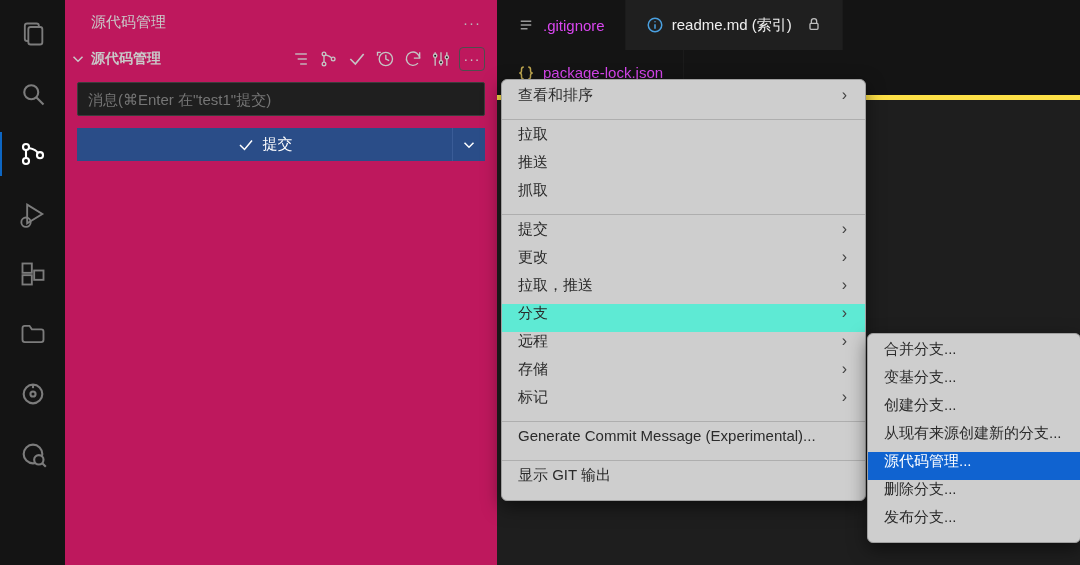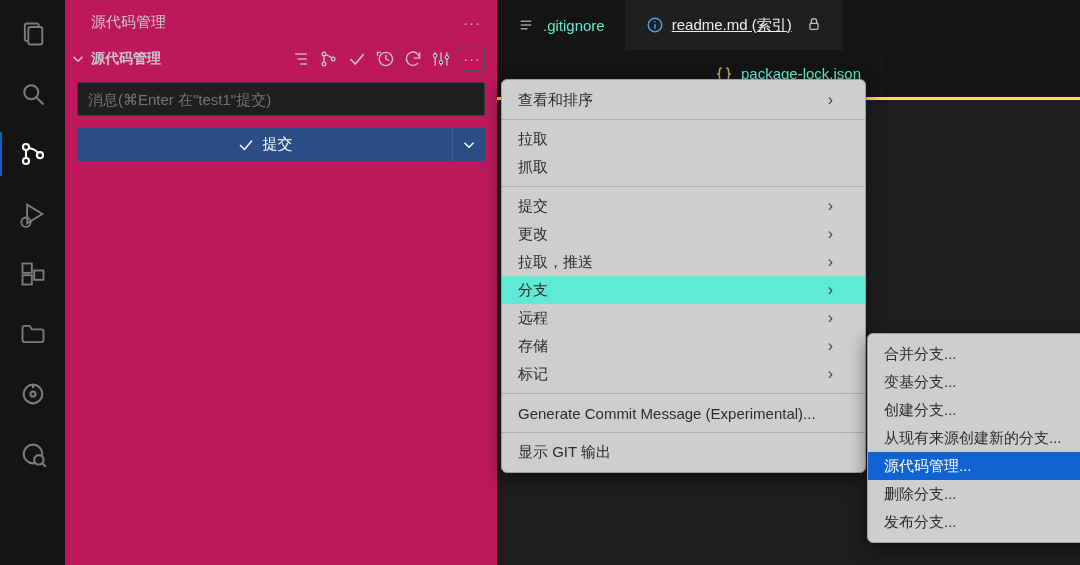--- a/index.html
+++ b/index.html
@@ -30,32 +30,32 @@
     .commit-input { width:100%; height:34px; background:#1f1f1f; border:1px solid #3c3c3c; border-radius:2px; color:#8a8a8a; padding:0 10px; font-size:15px; outline:none; }
 
     .commit-btn-row { display:flex; margin-top:12px; height:33px; }
     .commit-btn { flex:1; background:#2a4d88; color:#ffffff; display:flex; align-items:center; justify-content:center; gap:8px; font-size:15px; border-right:1px solid #3a5c97; }
     .commit-dd { width:32px; background:#2a4d88; display:flex; align-items:center; justify-content:center; color:#fff; }
     .commit-btn svg, .commit-dd svg { width:18px; height:18px; }
 
     
     .editorzone { flex:1; background:#1e1e1e; display:flex; flex-direction:column; }
     .tabrow { display:flex; height:50px; background:#141414; align-items:stretch; }
-    .tab { display:flex; align-items:center; gap:8px; padding:0 20px; font-size:15px; color:#5eead4; border-right:1px solid #1b1b1b; }
-    .tab.active { background:#1f1f1f; color:#eeeeee;text-decoration:underline; }
+    .tab { display:flex; align-items:center; gap:8px; padding:0 20px; font-size:15px; color:#d946ef; border-right:1px solid #1b1b1b; }
+    .tab.active { background:#1f1f1f; color:#eeeeee; }
     .tab .ticon { display:flex; align-items:center; }
     .tab .ticon svg { width:18px; height:18px; }
-    .tabrow2 { display:flex; height:50px; background:#141414; border-bottom:3px solid #fde047;justify-content:center; }
+    .tabrow2 { display:flex; height:50px; background:#141414; border-bottom:5px solid #fde047; }
     .crumb { display:flex; align-items:center; gap:8px; padding:0 16px; color:#b5b5b5; font-size:15px; }
     .crumb svg { width:18px; height:18px; }
     .editorbody { flex:1; background:#1e1e1e; }
 
     
     .ctx { position:absolute; background:#cecece; color:#2b2b2b; font-size:15px; border:1px solid #a0a0a0; box-shadow:0 6px 18px rgba(0,0,0,0.5); border-radius:6px; padding:6px 0; }
-    .ctx .row { display:flex; align-items:center; justify-content:space-between; height:28px; padding:0 32px 0 16px; white-space:nowrap; }
+    .ctx .row { display:flex; align-items:flex-start; justify-content:space-between; height:28px; padding:0 18px 0 16px; white-space:nowrap; }
     .ctx .row.hl { background:#5eead4; }
     .ctx .sep { height:1px; background:#aeaeae; margin:5px 0; }
     .ctx .arrow { font-size:16px; color:#444; }
 
     .ctx2 .row.sel { background:#1063d0; color:#ffffff; }
 
     .lock { color:#bdbdbd; margin-left:6px; }
   </style>
 </head>
 <body>
@@ -235,20 +235,23 @@
 <div class="ctx" id="ctx1" style="left: 501px; top: 79px; width: 365px;">
     <div class="row">
       <span>查看和排序</span>
       <span class="arrow">›</span>
     </div>
     <div class="sep"></div>
     <div class="row">
       <span>拉取</span>
     </div>
     <div class="row">
+      <span>推送</span>
+    </div>
+    <div class="row">
       <span>抓取</span>
     </div>
     <div class="sep"></div>
     <div class="row">
       <span>提交</span>
       <span class="arrow">›</span>
     </div>
     <div class="row">
       <span>更改</span>
       <span class="arrow">›</span>

